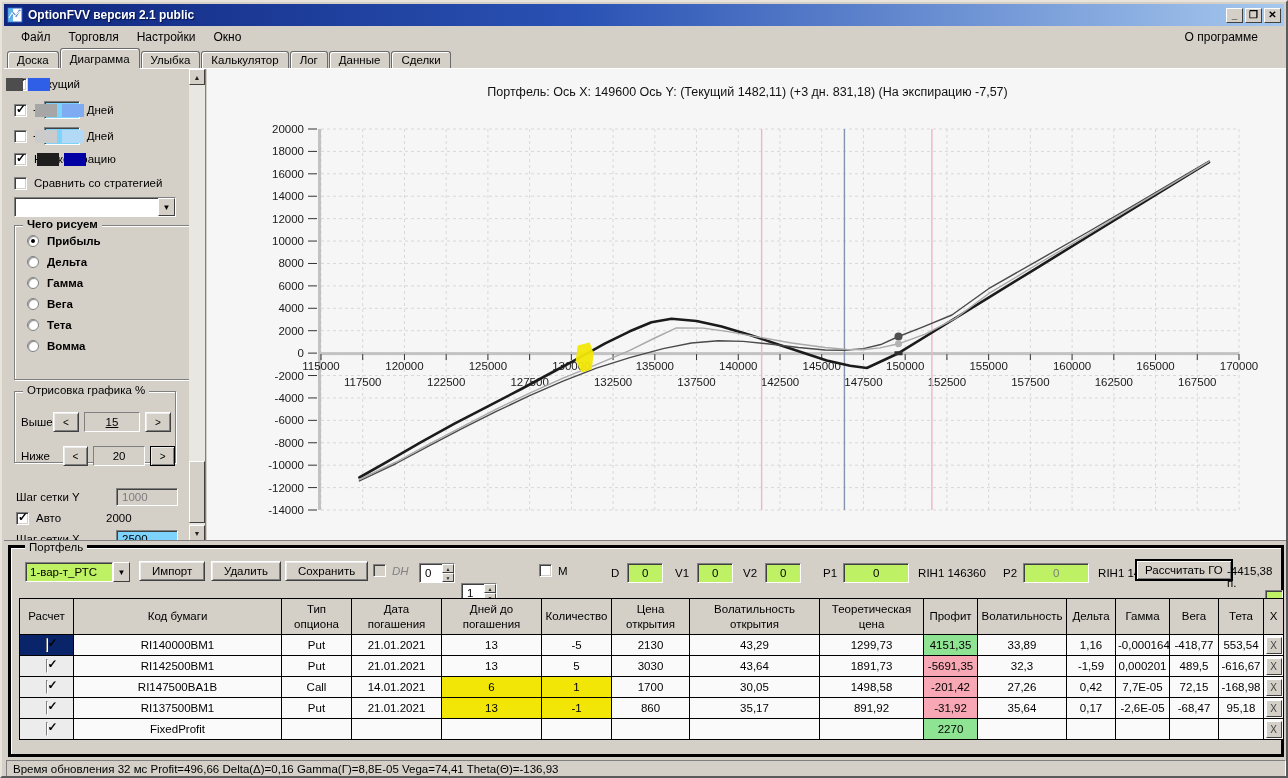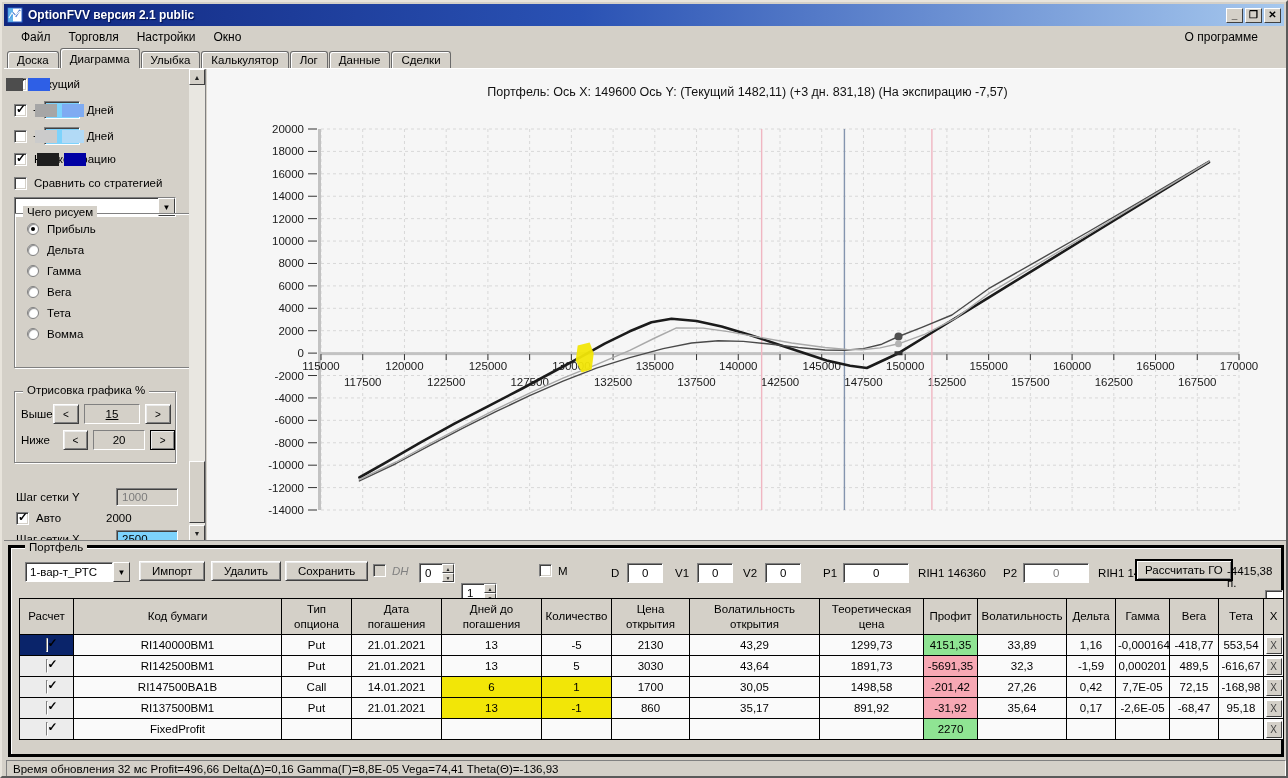--- a/index.html
+++ b/index.html
@@ -49,21 +49,21 @@
   #chartpanel{position:absolute;left:203px;top:0;width:1081px;height:472px;background:#f6f6f6;}
   #chart-title{position:absolute;left:0;top:16px;width:100%;text-align:center;font-size:12.5px;color:#111;}
   .axlbl{font-size:11.5px;fill:#1a1a1a;font-family:"Liberation Sans",sans-serif;}
   
   #bottom{position:absolute;left:2px;top:538px;width:1284px;height:219px;background:#d4d0c8;border-top:1px solid #808080;}
   #pf-box{position:absolute;left:4px;top:4px;width:1276px;height:212px;border:3px solid #000000;box-shadow:inset 1px 1px 0 #fff;}
   #pf-label{position:absolute;left:14px;top:-7px;background:#d4d0c8;padding:0 4px;font-size:11.5px;}
   .tool{position:absolute;display:flex;align-items:center;font-size:11.5px;}
   .btn{background:#d4d0c8;border:1px solid;border-color:#fff #404040 #404040 #fff;box-shadow:inset 1px 1px 0 #ececec,inset -1px -1px 0 #808080;padding:3px 12px;font-size:11.5px;text-align:center;}
   .btn.default{border:2px solid #000;box-shadow:inset 1px 1px 0 #fff,inset -1px -1px 0 #808080;}
-  .field{height:20px;background:#ffffff;border:1px solid;border-color:#808080 #fff #fff #808080;box-shadow:inset 1px 1px 0 #404040;display:flex;align-items:center;justify-content:center;font-size:11.5px;}
+  .field{height:20px;background:#bef264;border:1px solid;border-color:#808080 #fff #fff #808080;box-shadow:inset 1px 1px 0 #404040;display:flex;align-items:center;justify-content:center;font-size:11.5px;}
   .spin{position:relative;width:36px;height:20px;background:#fff;border:1px solid;border-color:#808080 #fff #fff #808080;box-shadow:inset 1px 1px 0 #404040;font-size:11.5px;}
   .spin .v{position:absolute;left:5px;top:3px;}
   .spin .ud{position:absolute;right:0;top:0;width:12px;height:100%;display:flex;flex-direction:column;}
   .spin .ud span{flex:1;background:#d4d0c8;border:1px solid;border-color:#fff #404040 #404040 #fff;font-size:5px;display:flex;align-items:center;justify-content:center;color:#222;}
   
   #ptable{position:absolute;left:8px;top:50px;border-collapse:collapse;table-layout:fixed;width:1264px;background:#fafafa;font-size:11.5px;}
   #ptable th{background:#d4d0c8;border:1px solid #000;font-weight:normal;white-space:pre-line;height:36px;padding:0 2px;line-height:1.25;}
   #ptable td{border:1px solid #000;height:21px;text-align:center;padding:0 2px;overflow:hidden;white-space:nowrap;}
   #ptable td.green{background:#8fe493;}
   #ptable td.pink{background:#f7a8b4;}
@@ -150,21 +150,21 @@
       </div>
       <div class="sb-row" style="top:106px;">
         <span class="cb"></span>
         <span class="sb-lbl">Сравнить со стратегией</span>
       </div>
       <div class="dd" style="top:128px;">
         <span class="dd-txt"></span>
         <span class="dd-btn">▼</span>
       </div>
 
-      <div class="groupbox" style="left:8px;top:144px;width:180px;height:155px;">
+      <div class="groupbox" style="left:8px;top:156px;width:180px;height:155px;font-weight:bold;">
         <span class="gb-label">Чего рисуем</span>
         <div id="draw-options">
             <div class="radio-row">
               <span class="radio on"></span>
               <span>Прибыль</span>
             </div>
             <div class="radio-row">
               <span class="radio"></span>
               <span>Дельта</span>
             </div>
@@ -185,21 +185,21 @@
               <span>Вомма</span>
             </div>
           </div>
       </div>
 
       <div class="groupbox" style="left:8px;top:322px;width:162px;height:72px;">
         <span class="gb-label">Отрисовка графика %</span>
         <div style="display:flex;align-items:center;margin:12px 0 0 6px;">
           <span style="width:32px;">Выше</span>
           <span class="arrow-btn">&lt;</span>
-          <span class="val-box" style="margin:0 5px;text-decoration:underline;">15</span>
+          <span class="val-box" style="margin:8px 5px;text-decoration:underline;">15</span>
           <span class="arrow-btn">&gt;</span>
         </div>
         <div style="display:flex;align-items:center;margin:6px 0 0 6px;">
           <span style="width:45px;">Ниже</span>
           <span class="arrow-btn">&lt;</span>
           <span class="val-box" style="margin:0 5px;">20</span>
           <span class="arrow-btn" style="border-color:#000;">&gt;</span>
         </div>
       </div>
 

